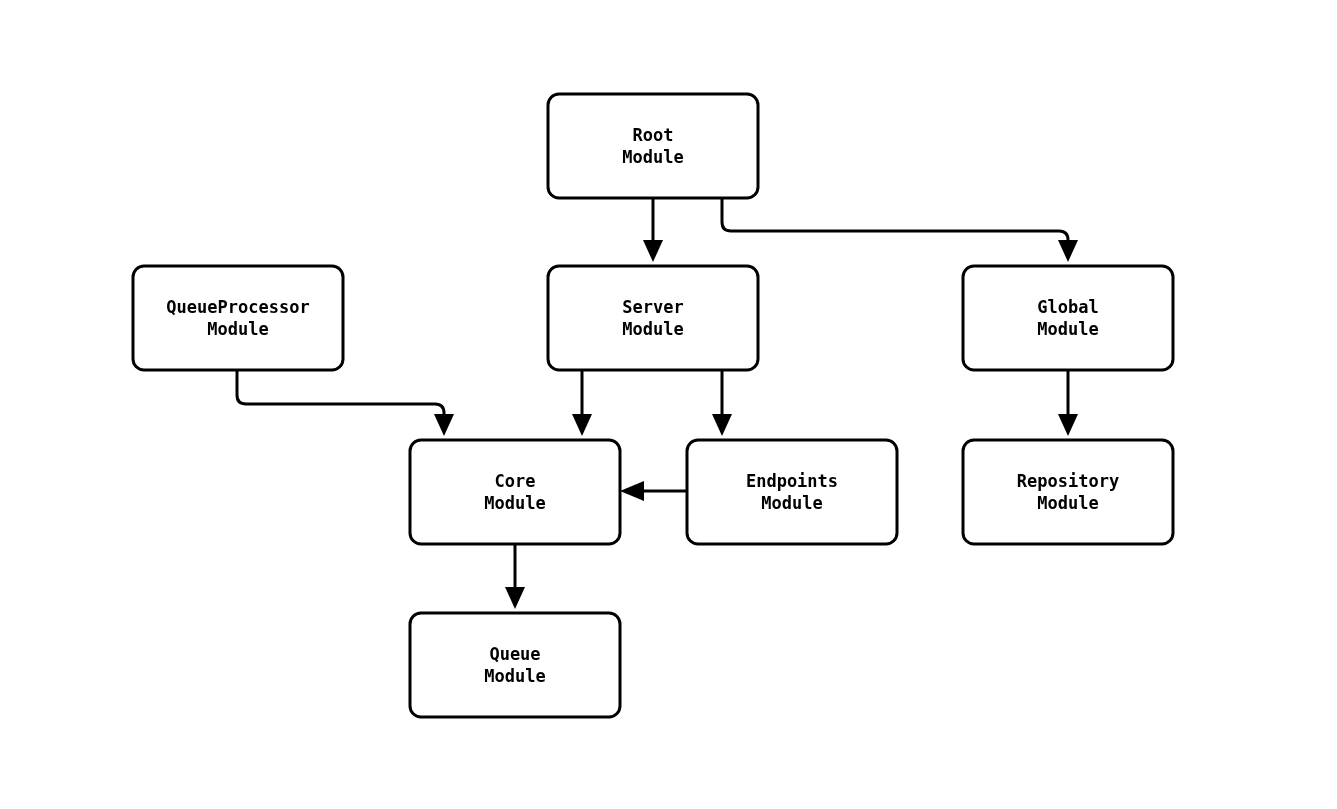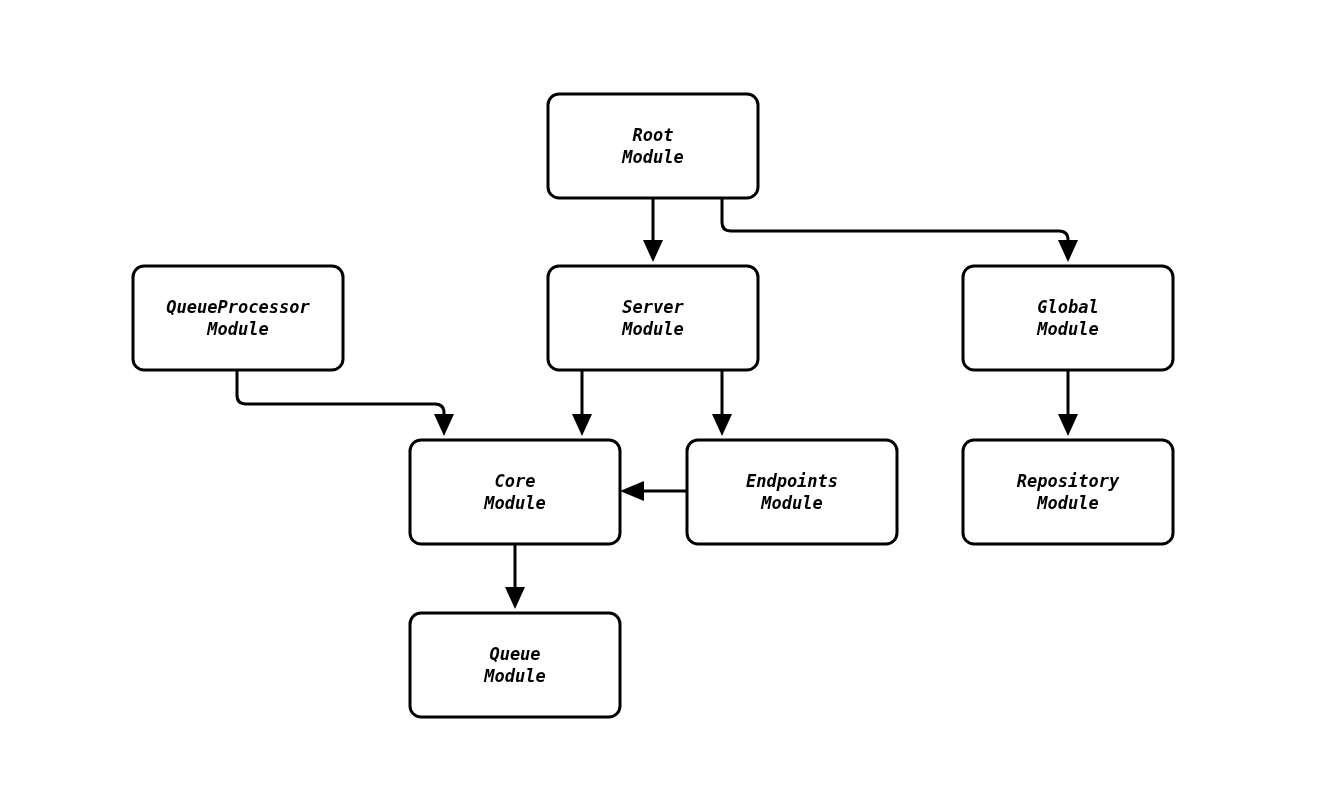--- a/index.html
+++ b/index.html
@@ -12,21 +12,20 @@
     width: 1337px;
     height: 809px;
     overflow: hidden;
     font-family: "DejaVu Sans Mono", "Liberation Mono", monospace;
   }
   #diagram-root {
     position: relative;
     width: 1074px;
     height: 809px;
     background: #ffffff;
-    font-style: italic;
   }
   svg#diagram-canvas {
     display: block;
     width: 1337px;
     height: 809px;
   }
   .node-shape {
     fill: #ffffff;
     stroke: #000000;
     stroke-width: 3;

